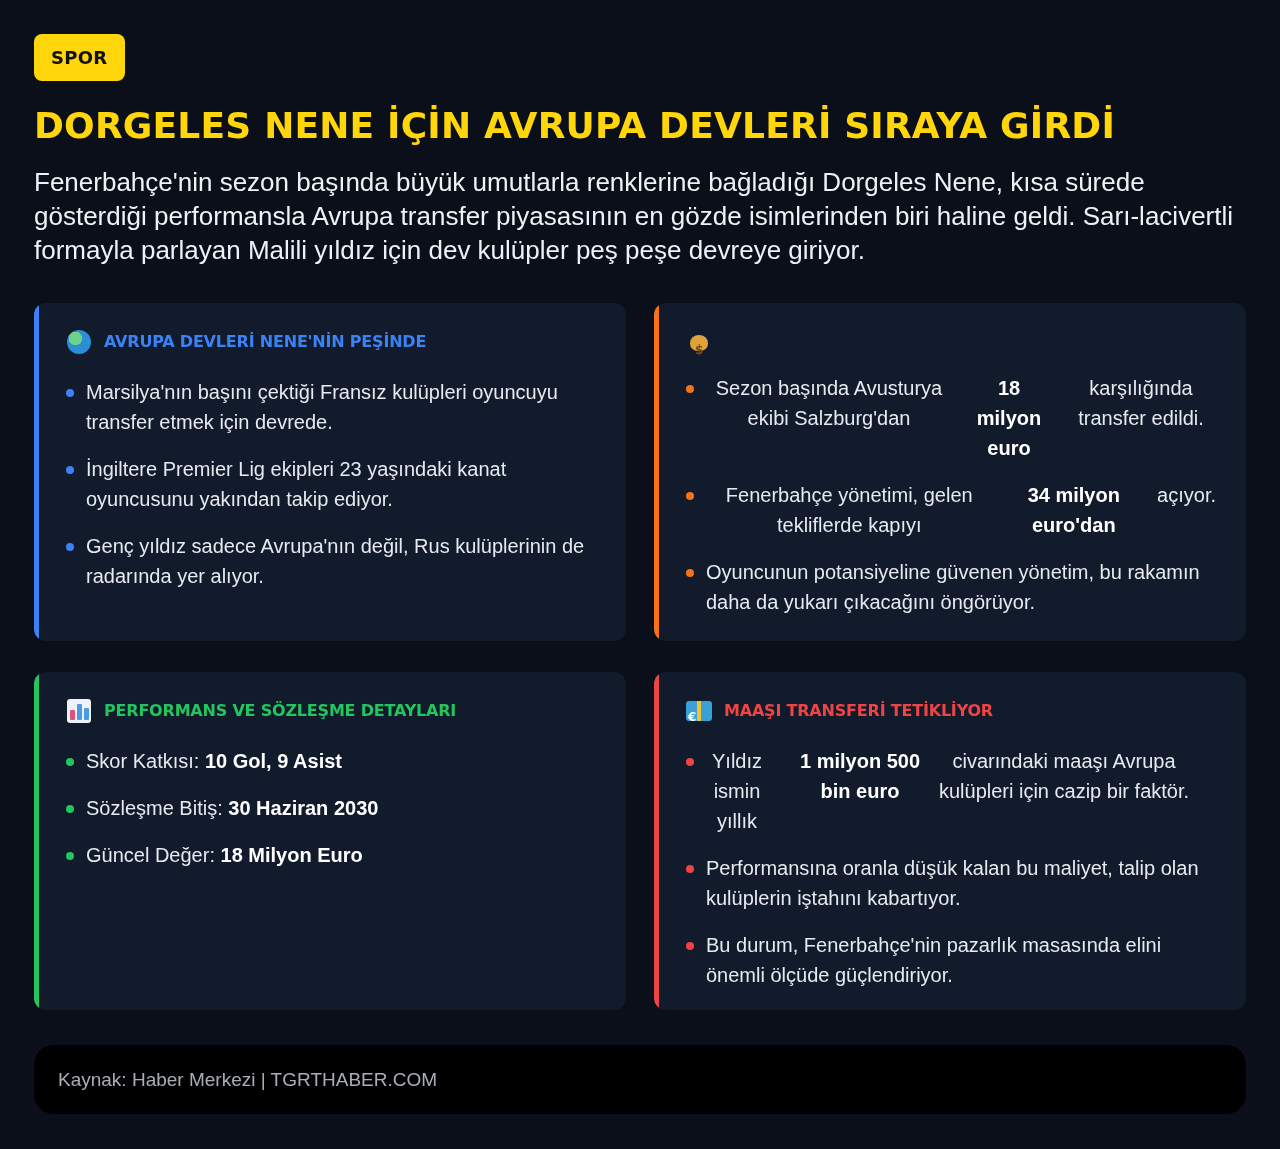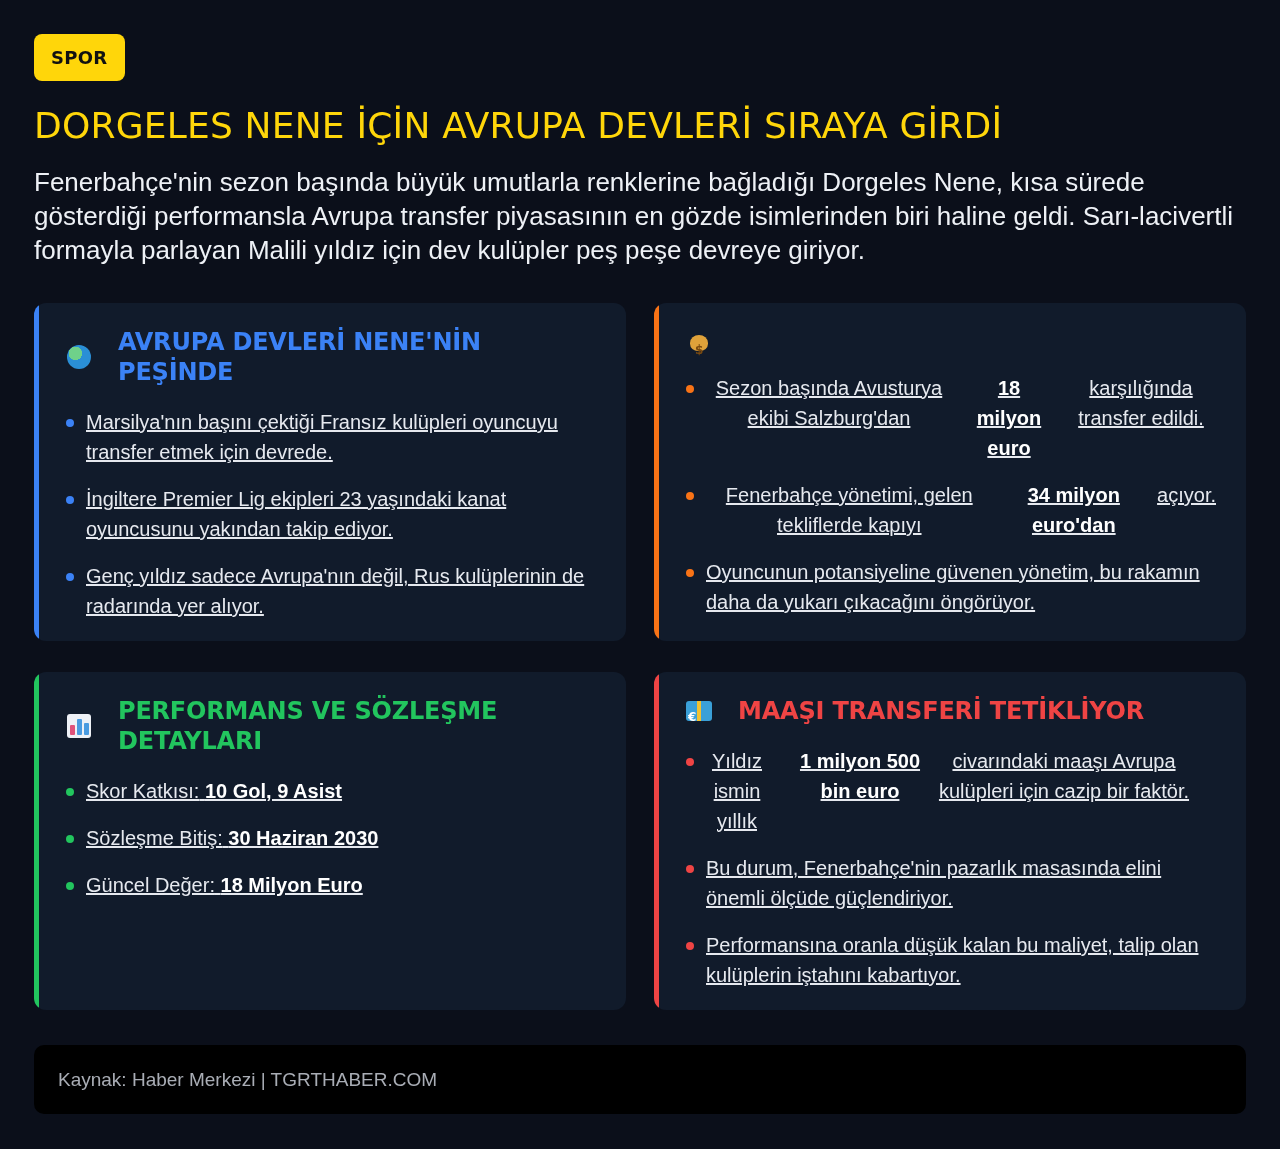--- a/index.html
+++ b/index.html
@@ -24,21 +24,21 @@
     font-size: 18px;
     line-height: 20px;
     padding: 14px 17px 13px 17px;
     border-radius: 8px;
     letter-spacing: 0.3px;
   }
   .headline {
     margin-top: 22px;
     color: #ffd60a;
     font-family: "DejaVu Sans", sans-serif;
-    font-weight: 400;
+    font-weight: 700;
     font-size: 36px;
     line-height: 46px;
     letter-spacing: 0.2px;
   }
   .lead {
     margin-top: 16px;
     font-size: 26px;
     line-height: 34px;
     color: #eef1f6;
     font-family: "Liberation Sans", sans-serif;
@@ -66,24 +66,24 @@
     content: "";
     position: absolute;
     left: 0; top: 0; bottom: 0;
     width: 5px;
     border-radius: 12px 0 0 12px;
     background: var(--accent);
   }
   .card-title {
     display: flex;
     align-items: center;
-    gap: 26px;
+    gap: 12px;
     font-family: "DejaVu Sans", sans-serif;
     font-weight: 700;
-    font-size: 24px;
+    font-size: 16px;
     line-height: 30px;
     color: var(--accent);
     letter-spacing: -0.2px;
   }
   .card-icon {
     display: inline-flex;
     width: 26px; height: 26px;
     align-items: center; justify-content: center;
     font-size: 20px;
     flex: 0 0 26px;
@@ -94,21 +94,20 @@
   }
   .card-list li {
     display: flex;
     position: relative;
     padding-left: 20px;
     font-family: "Liberation Sans", sans-serif;
     font-size: 20px;
     line-height: 30px;
     color: #e6e9ef;
     margin-bottom: 17px;
-    text-decoration: underline;
   }
   .card-list li::before {
     content: "";
     position: absolute;
     left: 0;
     top: 12px;
     width: 8px; height: 8px;
     border-radius: 50%;
     background: var(--accent);
   }
@@ -118,21 +117,21 @@
     color: #ffffff;
   }
   .card-list.inline li { display: block; }
   .footer {
     position: absolute;
     left: 34px;
     top: 1045px;
     width: 1212px;
     height: 69px;
     background: #000;
-    border-radius: 10px;
+    border-radius: 20px;
     padding: 0 24px;
     display: flex;
     align-items: center;
     color: #a9adb5;
     font-family: "Liberation Sans", sans-serif;
     font-size: 19px;
   }
   
   .globe {
     width: 24px; height: 24px; border-radius: 50%;
@@ -232,22 +231,22 @@
             <span class="euronote"></span>
           </span>
         <span>MAAŞI TRANSFERİ TETİKLİYOR</span>
       </h2>
       <ul class="card-list">
         <li>
           <span class="seg" style="width:62px;margin-right:28px">Yıldız ismin yıllık</span>
           <b class="seg" style="width:128px">1 milyon 500 bin euro</b>
           <span class="seg" style="width:280px">civarındaki maaşı Avrupa kulüpleri için cazip bir faktör.</span>
         </li>
+        <li style="display:block">Performansına oranla düşük kalan bu maliyet, talip olan kulüplerin iştahını kabartıyor.</li>
         <li style="display:block">Bu durum, Fenerbahçe'nin pazarlık masasında elini önemli ölçüde güçlendiriyor.</li>
-        <li style="display:block">Performansına oranla düşük kalan bu maliyet, talip olan kulüplerin iştahını kabartıyor.</li>
       </ul>
     </section>
   </div>
 
   <div class="footer">
     <span>Kaynak: Haber Merkezi | TGRTHABER.COM</span>
   </div>
 </div>
 
 </body></html>

